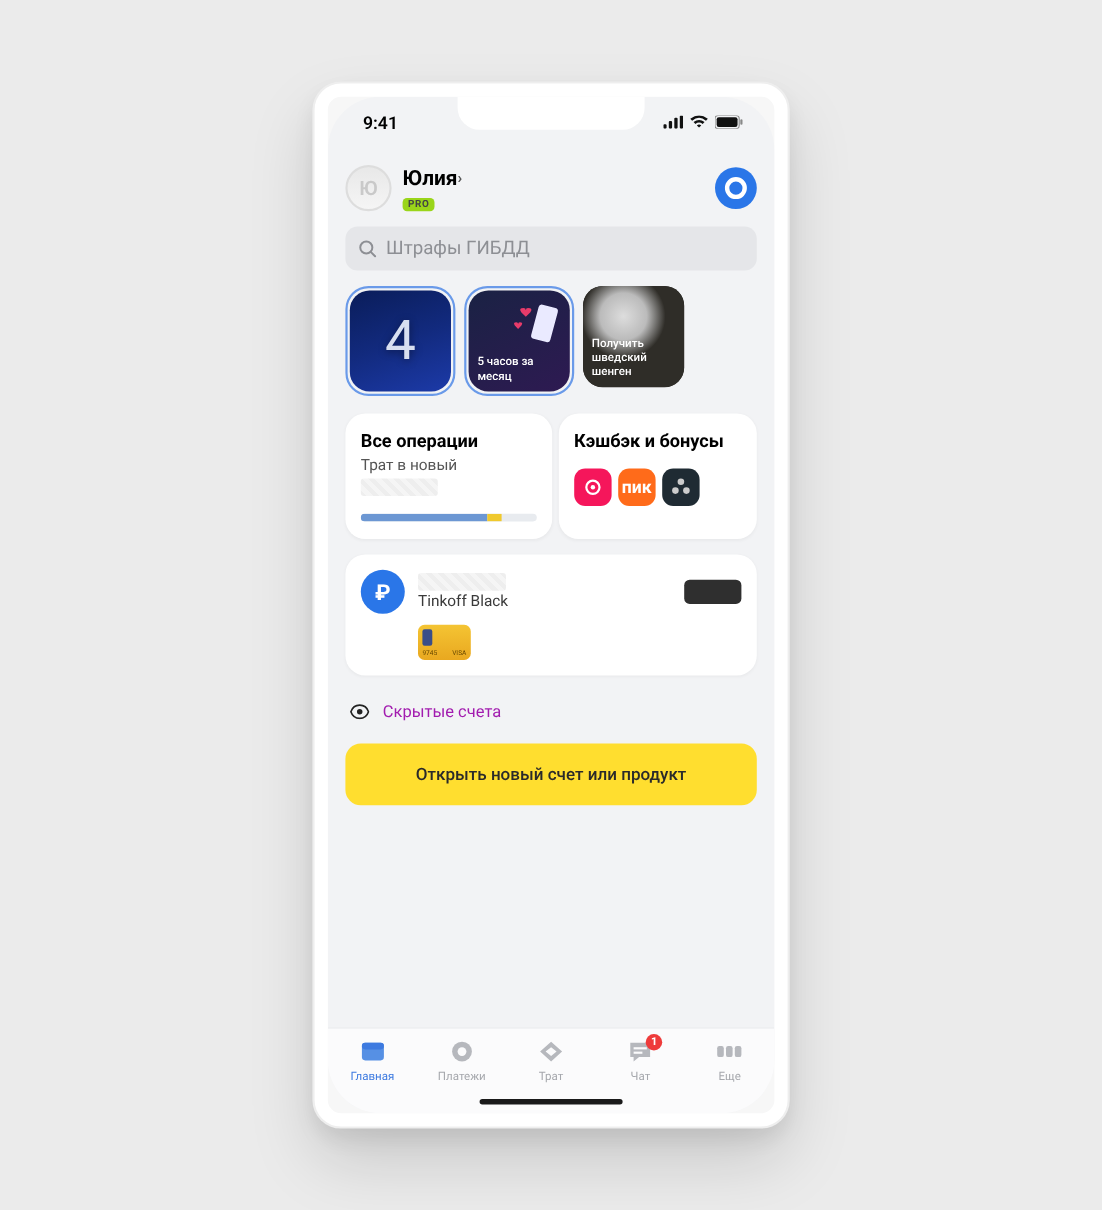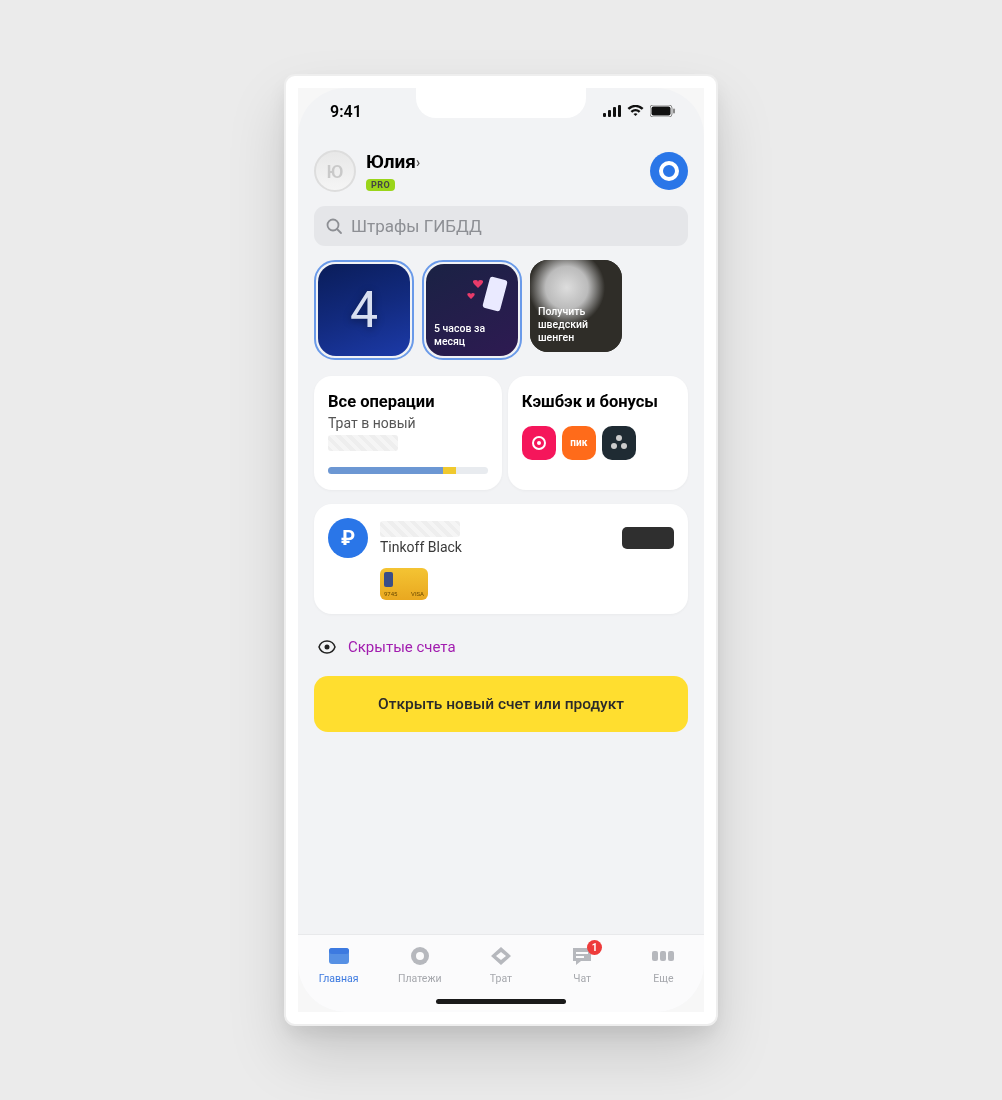--- a/index.html
+++ b/index.html
@@ -1,19 +1,19 @@
 <!DOCTYPE html>
 <html><head>
 <meta charset="utf-8">
 <style>
   * { box-sizing: border-box; margin: 0; padding: 0; font-family: -apple-system, BlinkMacSystemFont, "Segoe UI", Roboto, Arial, sans-serif; -webkit-font-smoothing: antialiased; }
   body { width: 1002px; height: 1100px; background: #ebebeb; display: flex; align-items: center; justify-content: center; }
 
   .phone-frame {
-    width: 430px; height: 948px; background: #f7f7f7; border-radius: 9px;
+    width: 430px; height: 948px; background: #f7f7f7; border-radius: 24px;
     border: 12px solid #fff;
     box-shadow: 0 0 0 2px #eee, 0 30px 60px rgba(0,0,0,0.15), 0 10px 20px rgba(0,0,0,0.08);
     position: relative; overflow: hidden;
   }
 
   .notch { position:absolute; top:0; left:50%; transform:translateX(-50%); width:170px; height:30px; background:#fff; border-radius:0 0 20px 20px; z-index:5; }
 
   .screen { position:absolute; inset:0; background:#f2f3f5; border-radius:48px; overflow:hidden; display:flex; flex-direction:column; }
 
   .status-bar { height:46px; display:flex; justify-content:space-between; align-items:center; padding:0 28px 0 32px; font-weight:600; font-size:16px; }
@@ -48,21 +48,21 @@
   .ops h3 { font-size:16.5px; font-weight:700; margin-bottom:4px; }
   .ops .sub { font-size:14px; color:#555; margin-bottom:4px; }
   .blurred { width:70px; height:16px; background:repeating-linear-gradient(45deg,#eee,#eee 4px,#f5f5f5 4px,#f5f5f5 8px); border-radius:3px; filter:blur(.5px); margin-bottom:16px; }
   .progress { height:7px; background:#e8ebef; border-radius:4px; overflow:hidden; display:flex; }
   .progress .seg1 { width:72%; background:#6c97d3; }
   .progress .seg2 { width:8%; background:#f0c92e; }
 
   .cashback { flex:1; }
   .cashback h3 { font-size:16.5px; font-weight:700; line-height:1.2; margin-bottom:14px; }
   .cb-icons { display:flex; gap:6px; }
-  .cb-ic { width:34px; height:34px; border-radius:10px; display:flex; align-items:center; justify-content:center; font-size:10px; font-weight:700; color:#fff; }
+  .cb-ic { width:34px; height:34px; border-radius:10px; display:flex; align-items:center; justify-content:center; font-size:16px; font-weight:700; color:#fff; }
   .cb1 { background:#f5165b; }
   .cb2 { background:#ff6b1a; }
   .cb3 { background:#1f2b33; }
 
   .account-card { margin-bottom:18px; padding:14px; }
   .acc-row { display:flex; align-items:center; gap:12px; }
   .acc-icon { width:40px; height:40px; border-radius:50%; background:#2a76e8; color:#fff; display:flex; align-items:center; justify-content:center; font-weight:700; font-size:20px; }
   .acc-info { flex:1; }
   .acc-amount { width:80px; height:16px; background:repeating-linear-gradient(45deg,#eee,#eee 4px,#f5f5f5 4px,#f5f5f5 8px); border-radius:3px; margin-bottom:2px; }
   .acc-name { font-size:14px; color:#3a3a3a; }

